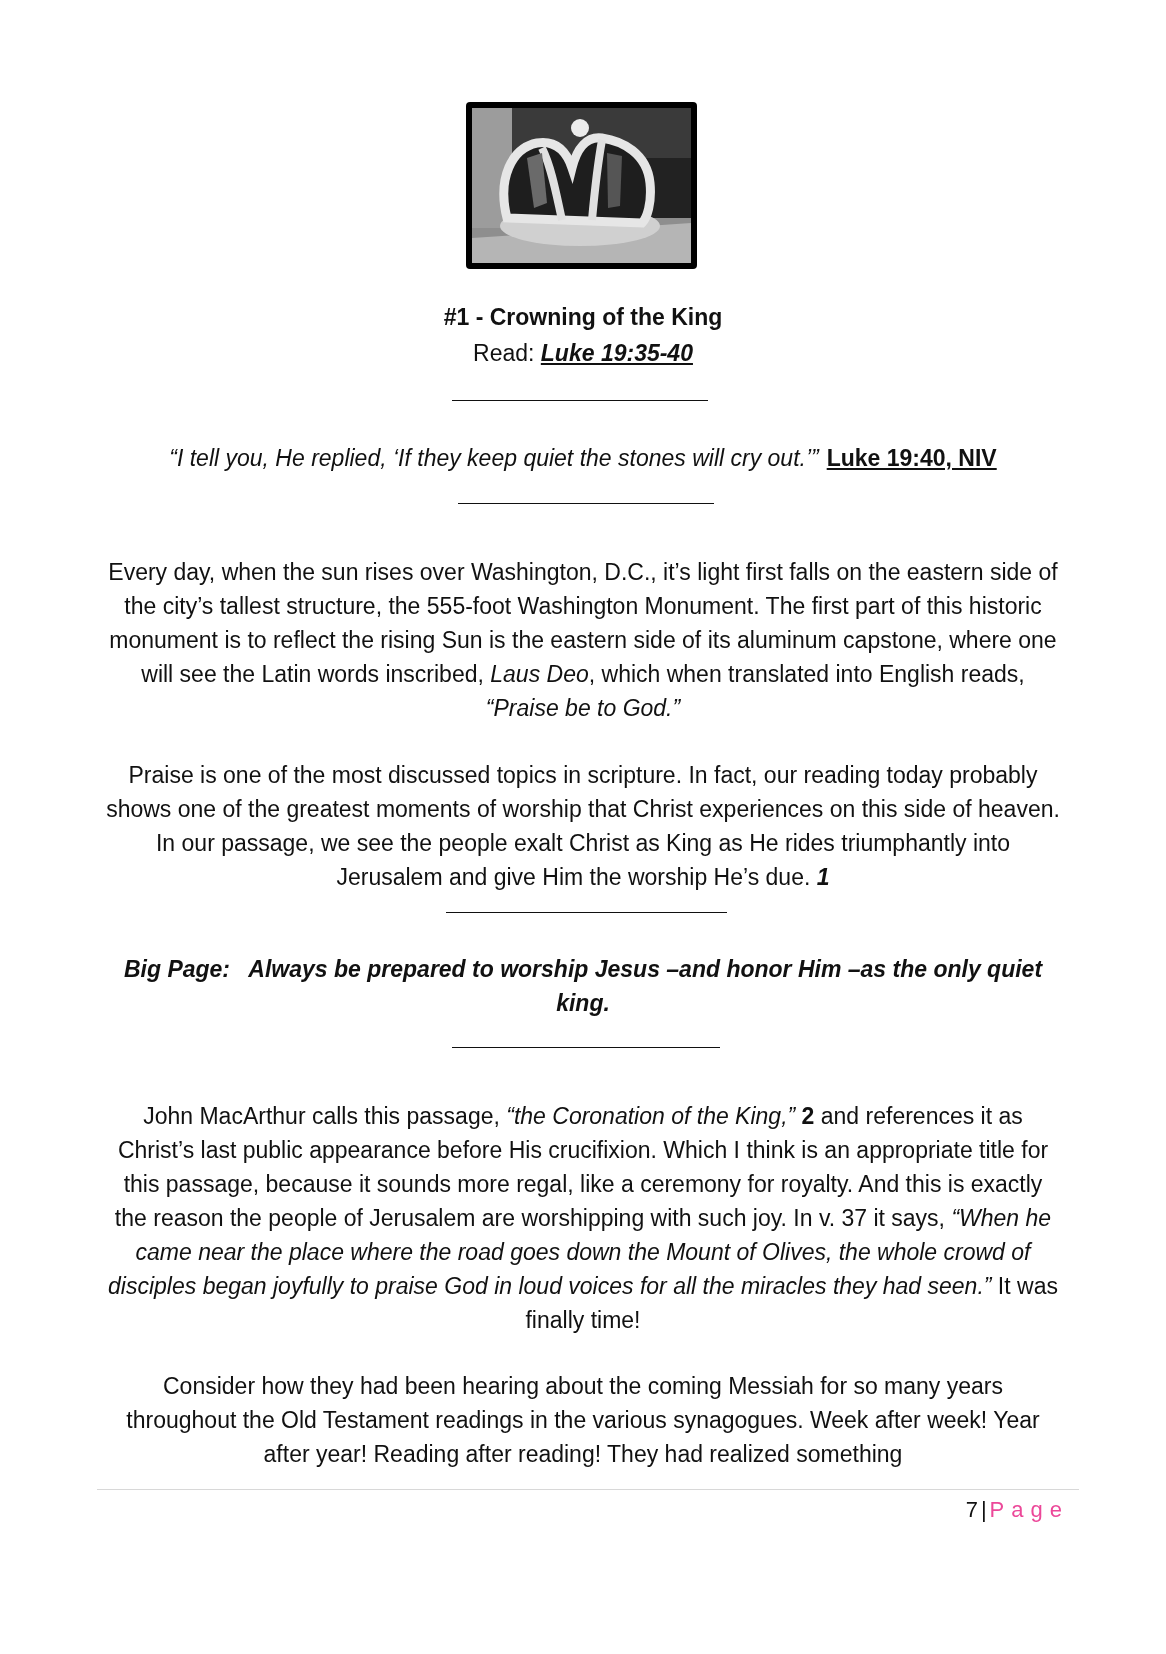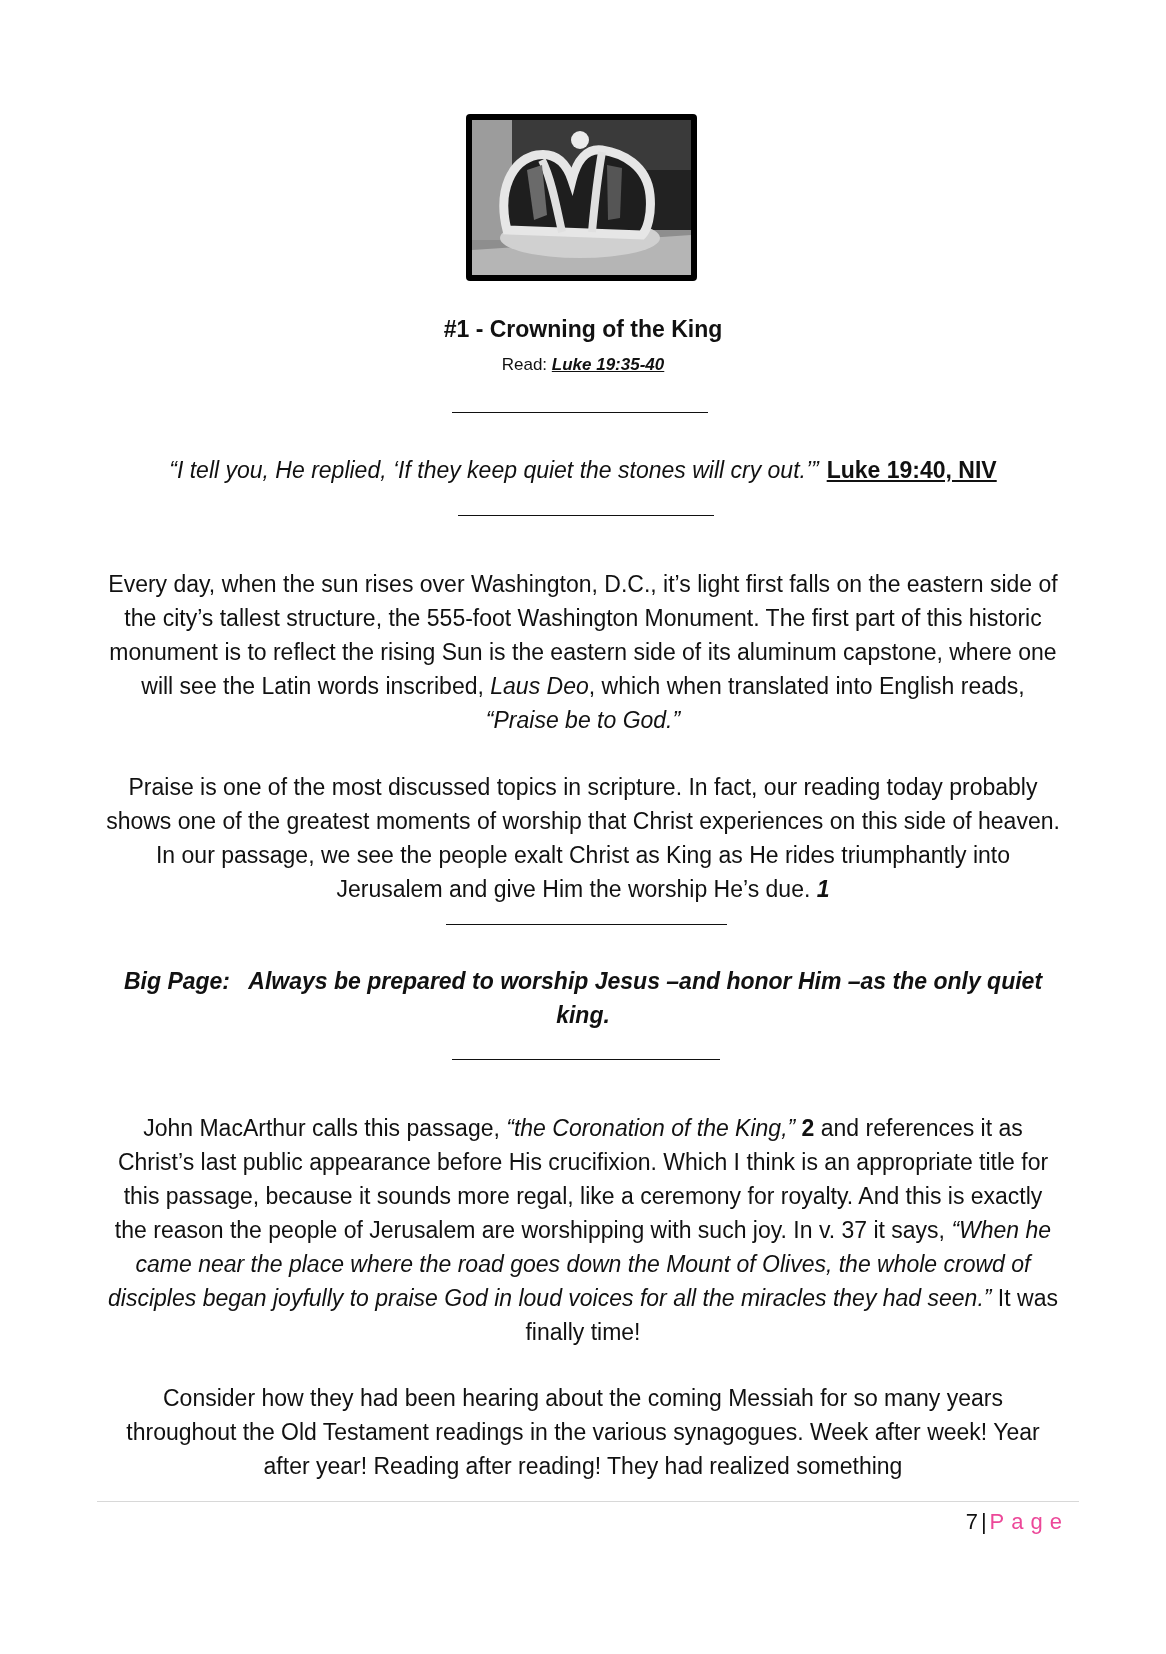--- a/index.html
+++ b/index.html
@@ -1,24 +1,24 @@
 <!DOCTYPE html>
 <html><head>
 <meta charset="utf-8">
 <style>
   html, body { margin: 0; padding: 0; background: #ffffff; }
   body { width: 1166px; height: 1654px; position: relative; overflow: hidden;
          font-family: "Liberation Sans", "DejaVu Sans", sans-serif; color: #111; }
-  .page { position: absolute; left: 0; top: 12px; width: 1166px; height: 1288px; }
+  .page { position: absolute; left: 0; top: 0; width: 1166px; height: 1288px; }
   .crown-frame { position: absolute; left: 466px; top: 102px; width: 231px; height: 167px;
                  background: #000; border-radius: 4px; box-sizing: border-box; padding: 6px; }
   .crown-frame svg { display: block; width: 219px; height: 155px; }
   .center { position: absolute; left: 96px; width: 974px; text-align: center; }
   .title { top: 302px; font-size: 23px; font-weight: bold; line-height: 30px; }
-  .read { top: 338px; font-size: 17px; line-height: 30px; }
+  .read { top: 338px; font-size: 23px; line-height: 30px; }
   .read .ref { font-weight: bold; font-style: italic; text-decoration: underline; }
   .sep { position: absolute; height: 1px; background: #111; }
   .quote { top: 443px; font-size: 23px; line-height: 30px; white-space: nowrap; }
   .quote .q { font-style: italic; }
   .quote .cite { font-weight: bold; text-decoration: underline; margin-left: 8px; }
   .para { font-size: 23px; line-height: 34px; }
   .para p { margin: 10px; }
   .it { font-style: italic; }
   .bi { font-style: italic; font-weight: bold; }
   .b { font-weight: bold; }

